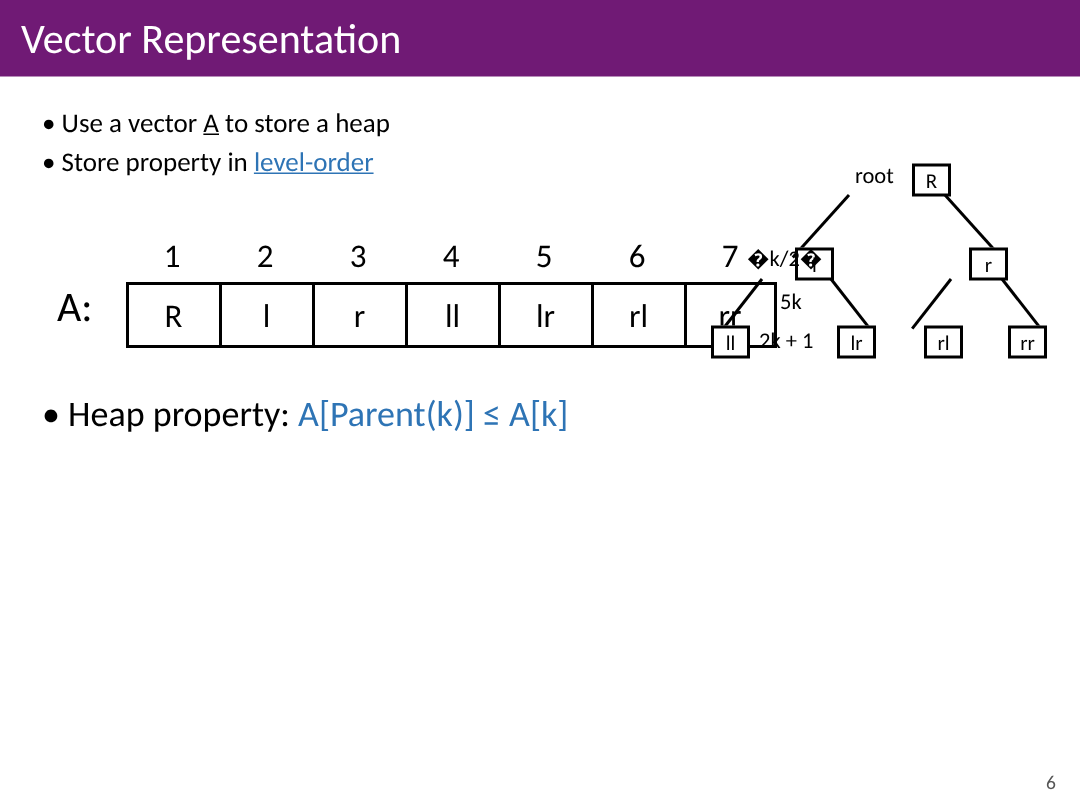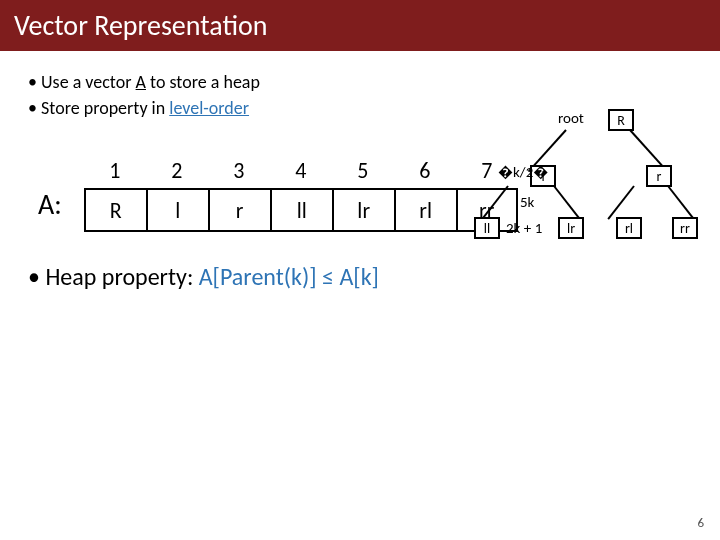--- a/index.html
+++ b/index.html
@@ -1,17 +1,17 @@
 <!DOCTYPE html>
 <html><head>
 <meta charset="utf-8">
 <style>
   * { margin: 0; padding: 0; box-sizing: border-box; }
   body { width: 720px; height: 540px; font-family: Calibri, Arial, sans-serif; background: #fff; position: relative; overflow: hidden; }
-  .title-bar { background: #7f1d1d; color: #fff; padding: 8px 14px; font-size: 28px; }
+  .title-bar { background: #701a75; color: #fff; padding: 8px 14px; font-size: 28px; }
   .content { padding: 18px 28px 0 28px; position: relative; }
   ul.main { list-style: none; font-size: 18px; line-height: 1.45; }
   ul.main > li::before { content: "• "; }
   ul.sub { list-style: none; padding-left: 32px; }
   ul.sub > li::before { content: "– "; }
   .blue { color: #2e74b5; }
   .u { text-decoration: underline; }
   .array-row { display: flex; align-items: flex-end; margin-top: 36px; margin-left: 10px; }
   .array-label { font-size: 28px; margin-right: 22px; padding-bottom: 10px; }
   .array-table { display: flex; }
@@ -40,21 +40,21 @@
       <span>Use a vector </span><span class="u">A</span><span> to store a heap</span>
     </li>
     <li>
       <span>Store property in </span><span class="blue u">level-order</span>
       <ul class="sub">
       </ul>
     </li>
   </ul>
 
   <div class="tree">
-    <span class="lbl" style="top:0;left:140px;text-align:right;">root</span>
+    <span class="lbl" style="top:0;left:152px;text-align:right;">root</span>
     <div class="node" style="top:0;left:190px;">R</div>
 
     <div class="edge" style="top:20px;left:148px;width:56px;transform:rotate(132deg);"></div>
     <div class="edge" style="top:20px;left:212px;width:56px;transform:rotate(48deg);"></div>
 
     <div class="node" style="top:56px;left:112px;">l</div>
     <div class="node" style="top:56px;left:228px;">r</div>
 
     <span class="lbl" style="top:52px;left:80px;">�<span>k/2</span>�</span>
     <span class="lbl" style="top:84px;left:102px;">5k</span>

